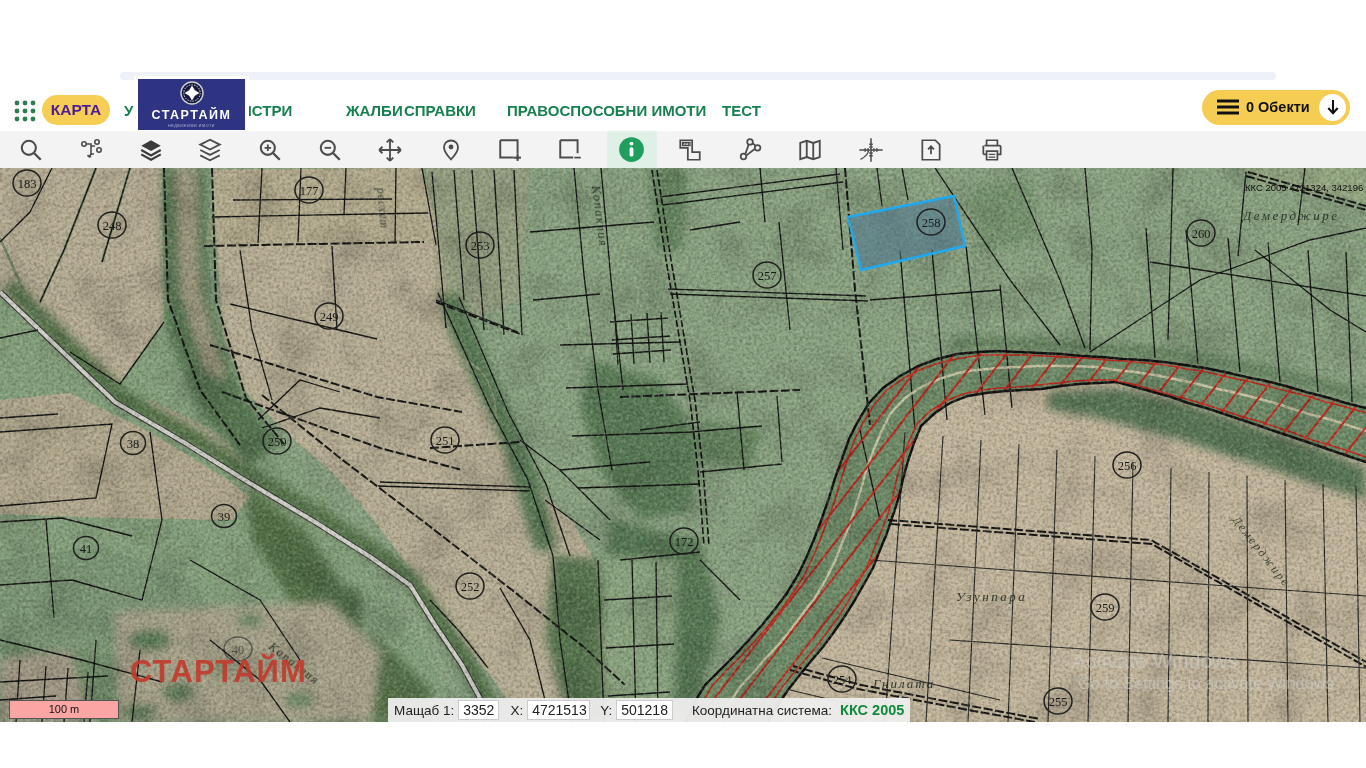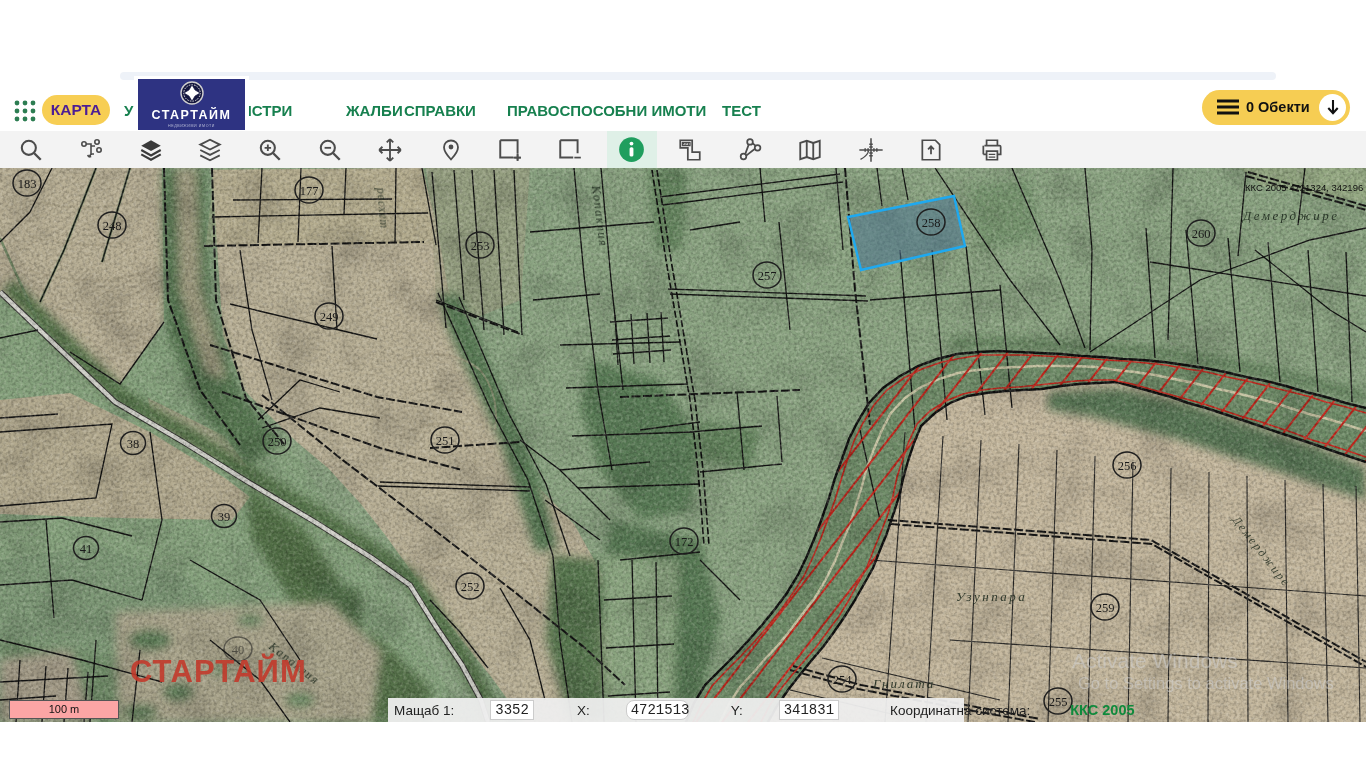--- a/index.html
+++ b/index.html
@@ -14,23 +14,23 @@
   #logoframe{position:absolute;left:134px;top:76px;width:115px;height:58px;background:#fff;}
   #logobox{position:absolute;left:138px;top:79px;width:107px;height:51px;background:#2e3382;}
   #objpill{position:absolute;left:1202px;top:90px;width:148px;height:35px;background:#f6cd53;border-radius:18px;}
   #objpill .ham{position:absolute;left:15px;top:9px;width:22px;height:16px;}
   #objpill .txt{position:absolute;left:44px;top:0;width:68px;text-align:left;line-height:35px;font-weight:bold;font-size:14.5px;color:#111;}
   #objpill .circ{position:absolute;right:4px;top:4px;width:27px;height:27px;background:#fff;border-radius:50%;text-align:center;}
   #toolbar{position:absolute;left:0;top:131px;width:1366px;height:37px;background:#f3f3f3;border-bottom:1px solid #e2e2e2;}
   .tool{position:absolute;top:0;width:50px;height:37px;display:flex;align-items:center;justify-content:center;}
   #infotile{position:absolute;left:607px;top:0;width:50px;height:37px;background:#dff0e7;}
   #mapwrap{position:absolute;left:0;top:168px;width:1366px;height:554px;overflow:hidden;background:#737373;}
-  #statusbar{position:absolute;left:388px;top:698px;height:24px;width:576px;background:rgba(238,238,238,.95);
-     font-size:13.5px;color:#222;display:flex;align-items:center;white-space:nowrap;flex-wrap:nowrap;gap:32px;}
-  .sfield{background:#fff;border:1px solid #ccc;height:18px;line-height:18px;padding:0 4px;font-size:14px;color:#222;font-family:Liberation Mono, monospace;}
+  #statusbar{position:absolute;left:388px;top:698px;height:24px;width:522px;background:rgba(238,238,238,.95);
+     font-size:13.5px;color:#222;display:flex;align-items:center;white-space:nowrap;flex-wrap:nowrap;}
+  .sfield{background:#fff;border:1px solid #ccc;height:18px;line-height:18px;padding:0 4px;font-size:14px;color:#222;}
   #scalebox{position:absolute;left:9px;top:700px;width:108px;height:17px;background:#fca5a5;border:1px solid #555;
      font-size:11px;color:#111;text-align:center;line-height:16px;}
 </style>
 </head>
 <body>
 <div id="topband"></div>
 <div id="menubar"></div>
 <svg id="grid9" class="abs" viewBox="0 0 24 24">
   <g fill="#2c7d52">
     <circle cx="4" cy="4" r="2.4"></circle>
@@ -609,23 +609,23 @@
   <text x="1078" y="689" font-size="16.5">Go to Settings to activate Windows</text>
  </g>
 </g>
 </svg>
 </div>
 <div id="scalebox">100 m</div>
 <div id="statusbar">
   <span style="margin-left:6px;">Мащаб 1:</span>
   <span class="sfield" style="width:52px;margin-left:4px;">3352</span>
   <span style="margin-left:11px;">X:</span>
-  <span class="sfield" style="width:53px;margin-left:4px;border-radius:8px;">4721513</span>
+  <span class="sfield" style="width:53px;margin-left:4px;">4721513</span>
   <span style="margin-left:10px;">Y:</span>
-  <span class="sfield" style="width:53px;margin-left:4px;">341831</span>
+  <span class="sfield" style="width:53px;margin-left:4px;">501218</span>
   <span style="margin-left:19px;">Координатна система:</span>
   <span style="margin-left:8px;font-weight:bold;font-size:14.5px;color:#0f8a3c;">ККС 2005</span>
   <svg width="9" height="7" viewBox="0 0 10 8" style="margin-left:15px;">
       <path d="M0 0 L10 0 L5 8 Z" fill="#0f8a3c"></path>
     </svg>
   <svg width="21" height="21" viewBox="0 0 22 22" style="margin-left:22px;">
       <circle cx="9" cy="9" r="6" fill="none" stroke="#0f8a3c" stroke-width="2"></circle>
       <line x1="13.5" y1="13.5" x2="19" y2="19" stroke="#0f8a3c" stroke-width="2.5"></line>
     </svg>
 </div>

